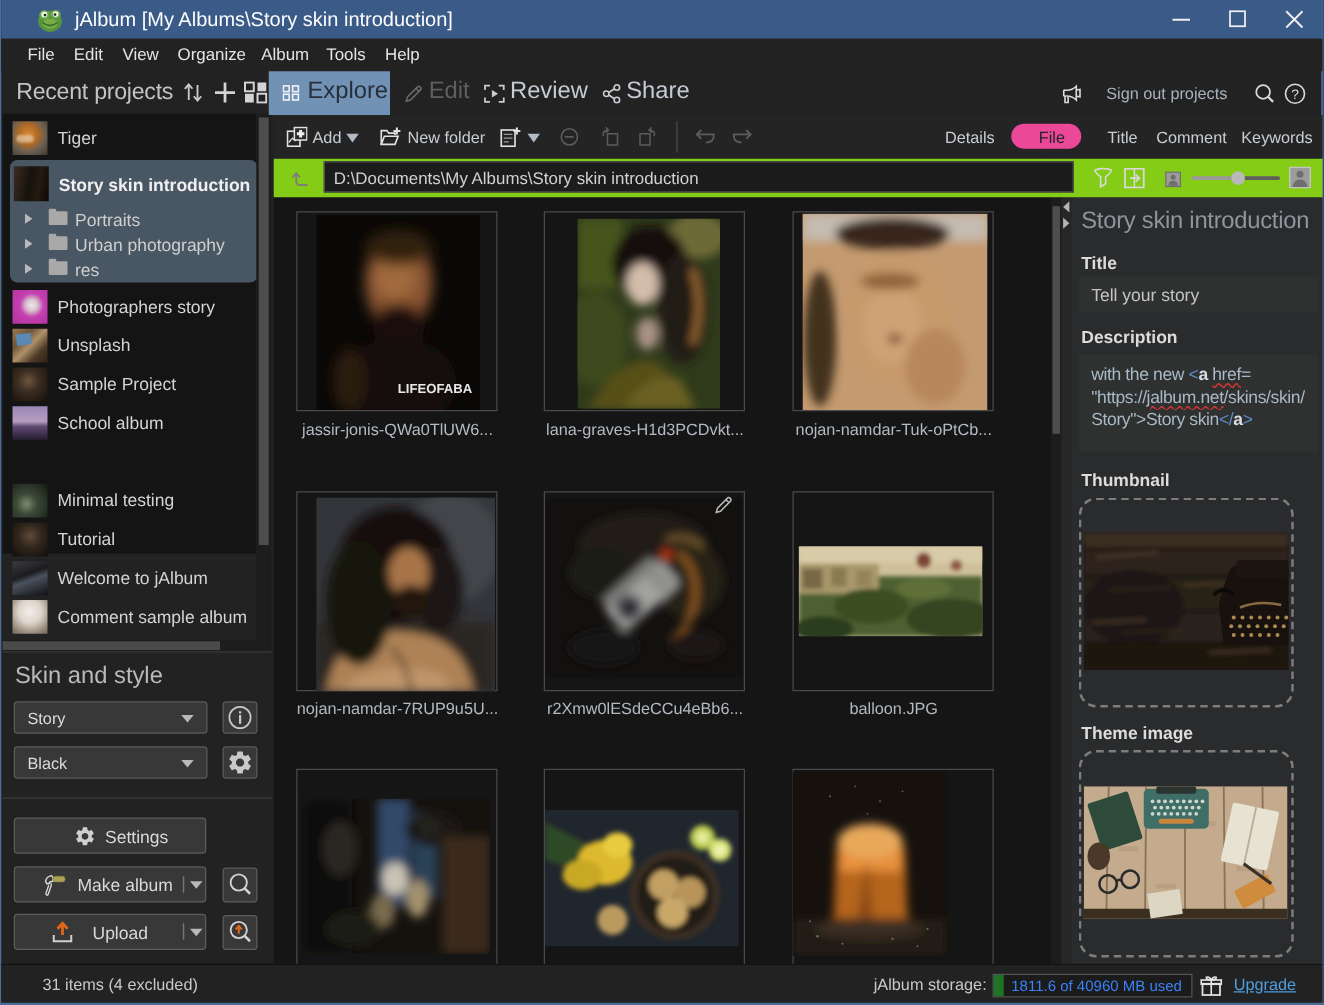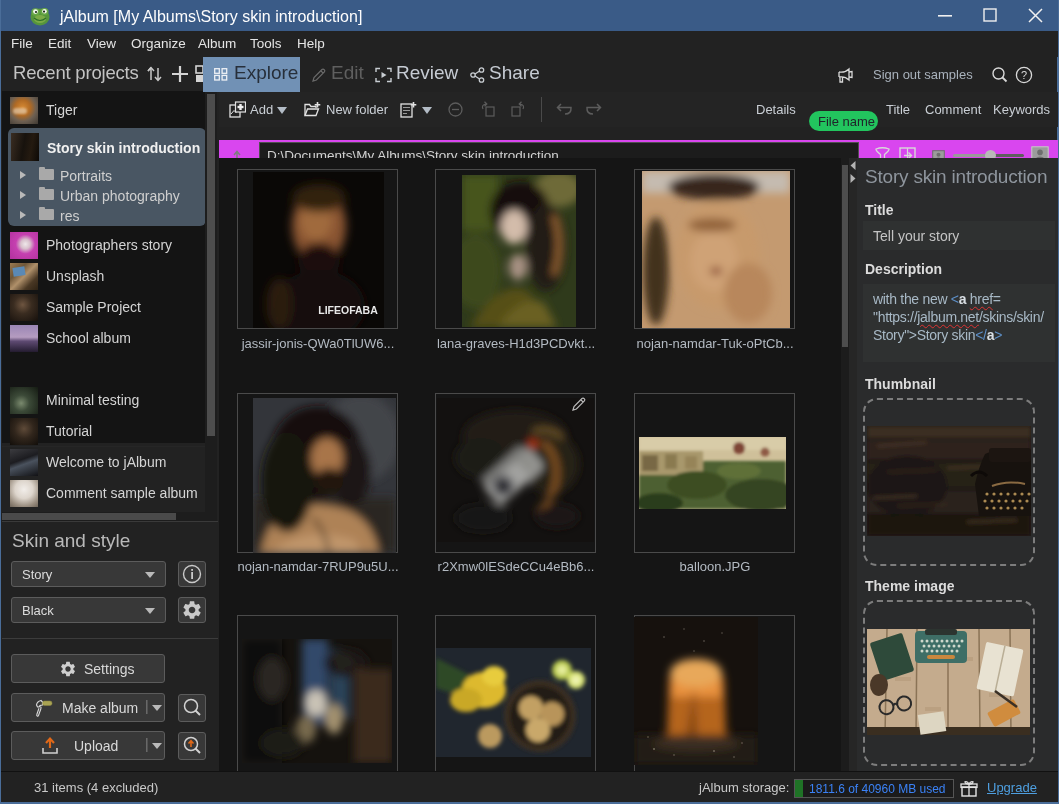--- a/index.html
+++ b/index.html
@@ -7,21 +7,21 @@
 body { font-family:"Liberation Sans", sans-serif; position:relative; }
 .abs { position:absolute; }
 #win { position:absolute; left:0; top:0; width:1059px; height:804px; background:#222;
   border-left:1px solid #4a6d99; border-right:2px solid #4a6d99; border-bottom:2px solid #4a6d99; }
 
 #titlebar { position:absolute; left:0; top:0; width:1057px; height:31px; background:#3a5b87; color:#fff; }
 #titlebar .ttext { position:absolute; left:59px; top:8px; font-size:16px; color:#fdfdfd; }
 .winbtn { position:absolute; top:0; width:45px; height:31px; color:#eee; }
 
 #menubar { position:absolute; left:0; top:31px; width:1057px; height:26px; background:#222; color:#e4e4e4; font-size:13.5px; }
-#menubar span { position:absolute; top:5px; }
+#menubar span { position:absolute; top:5px;margin-left:11px; }
 
 #sidehead { position:absolute; left:1px; top:57px; width:216px; height:34px; background:#222; }
 #sidehead .t { position:absolute; left:11px; top:5px; font-size:18.5px; color:#c3c3c3; letter-spacing:-0.2px; }
 #sidelist { position:absolute; left:1px; top:91px; width:203px; height:352px; background:#141414; }
 #sscroll { position:absolute; left:204px; top:91px; width:12px; height:430px; background:#1d1d1d; }
 #sscroll .thumb { position:absolute; left:2px; top:3px; width:8px; height:342px; background:#4d4d4d; }
 #shscroll { position:absolute; left:1px; top:512px; width:203px; height:9px; background:#1d1d1d; }
 #shscroll .thumb { position:absolute; left:0; top:1px; width:174px; height:7px; background:#4a4a4a; }
 .sitem { position:absolute; left:1px; width:203px; height:31px; }
 .sitem .th { position:absolute; left:7px; top:2px; width:28px; height:27px; }
@@ -38,28 +38,28 @@
 #skinpanel { position:absolute; left:1px; top:521px; width:216px; height:250px; background:#222; border-top:1px solid #3a3a3a; }
 #skinpanel .hd { position:absolute; left:10px; top:8px; font-size:19px; color:#b9b9b9; }
 .drop { position:absolute; left:9px; width:155px; height:26px; background:#383838; border:1px solid #5c5c5c; border-radius:3px; color:#dcdcdc; font-size:13px; }
 .drop .lab { position:absolute; left:10px; top:5px; }
 .drop .caret { position:absolute; right:10px; top:10px; width:0; height:0; border-top:6px solid #b9b9b9; border-left:5px solid transparent; border-right:5px solid transparent; }
 .sqbtn { position:absolute; left:176px; width:28px; height:26px; background:#383838; border:1px solid #5c5c5c; border-radius:3px; }
 .bigbtn { position:absolute; left:9px; width:154px; height:29px; background:#383838; border:1px solid #5c5c5c; border-radius:3px; color:#d9d9d9; font-size:14px; }
 
 #statusbar { position:absolute; left:0; top:771px; width:1057px; height:31px; background:#222; border-top:1px solid #111; color:#c9c9c9; font-size:13px; }
 
-#tabbar { position:absolute; left:202px; top:57px; width:839px; height:35px; background:#222; }
+#tabbar { position:absolute; left:214px; top:57px; width:839px; height:35px; background:#222; }
 #tab-explore { position:absolute; left:0; top:0; width:97px; height:35px; background:#7191b5; }
 .tabtx { font-size:19px; color:#c6cbd3; position:absolute; top:5px; }
 
 #toolbar2 { position:absolute; left:218px; top:92px; width:839px; height:35px; background:#242424;text-align:center; }
 #toolbar2 .tx { position:absolute; top:10px; font-size:13px; color:#c9ced4; }
 
-#pathrow { position:absolute; left:218px; top:140px; width:839px; height:31px; background:#d946ef; }
+#pathrow { position:absolute; left:218px; top:127px; width:839px; height:31px; background:#84cc16; }
 #pathfield { position:absolute; left:40px; top:2px; width:600px; height:25px; background:#1c1c1c; border:1px solid #4f4f4f; color:#d2d2d2; font-size:13.5px; }
 
 #grid { position:absolute; left:218px; top:158px; width:622px; height:613px; background:#151515; overflow:hidden; }
 .cell { position:absolute; width:161px; height:160px; border:1px solid #4a4a4a; background:#151515; }
 .cap { position:absolute; font-size:13px; color:#b3bac2; text-align:center; width:190px; }
 #gscroll { position:absolute; left:840px; top:158px; width:8px; height:613px; background:#1c1c1c; }
 #gscroll .thumb { position:absolute; left:1px; top:7px; width:6px; height:182px; background:#4d4d4d; }
 #splitter { position:absolute; left:848px; top:158px; width:8px; height:613px; background:#262626; }
 
 #rpanel { position:absolute; left:856px; top:158px; width:201px; height:613px; background:#2a2b2c; overflow:hidden; }
@@ -296,21 +296,21 @@
       <circle cx="11.5" cy="3" r="2.2" fill="none" stroke="#c8cdd2" stroke-width="1.3"></circle>
       <circle cx="11.5" cy="13" r="2.2" fill="none" stroke="#c8cdd2" stroke-width="1.3"></circle>
       <path d="M5 7 L9.6 4 M5 9 L9.6 12" stroke="#c8cdd2" stroke-width="1.3"></path>
     </svg>
     <span class="tabtx" style="left:286px;color:#c6cbd3">Share</span>
 
     <svg class="abs" style="left:632px;top:9px" width="19" height="18" viewBox="0 0 19 18">
       <path d="M4 6 L4 11 M4 6 Q10 7 14 3 L14 14 Q10 10 4 11 M5 11 L5 16 L7.5 16 L7.5 11.2" fill="none" stroke="#d9d9d9" stroke-width="1.3"></path>
       <path d="M14 6 L17 5.5 L17 11.5 L14 11" fill="none" stroke="#d9d9d9" stroke-width="1.3"></path>
     </svg>
-    <span class="abs" style="left:670px;top:10px;font-size:13px;color:#a9b2bc">Sign out samples</span>
+    <span class="abs" style="left:670px;top:10px;font-size:13px;color:#a9b2bc">Sign out projects</span>
     <svg class="abs" style="left:788px;top:9px" width="17" height="17" viewBox="0 0 17 17">
       <circle cx="7.5" cy="7.5" r="5.5" fill="none" stroke="#d9d9d9" stroke-width="1.4"></circle>
       <path d="M11.5 11.5 L15.5 15.5" stroke="#d9d9d9" stroke-width="1.8"></path>
     </svg>
     <svg class="abs" style="left:812px;top:9px" width="18" height="18" viewBox="0 0 18 18">
       <circle cx="9" cy="9" r="7.6" fill="none" stroke="#d9d9d9" stroke-width="1.3"></circle>
       <text x="9" y="13" font-size="11" fill="#d9d9d9" text-anchor="middle" font-family="Liberation Sans">?</text>
     </svg>
   </div>
 
@@ -349,21 +349,21 @@
       <path d="M14 8 Q16 4 11 3 M12.5 0.8 L10.2 3 L12.5 5.2" fill="none" stroke="#5c5c5c" stroke-width="1.2"></path>
     </svg>
     <div class="abs" style="left:322px;top:5px;width:1px;height:25px;background:#4a4a4a"></div>
     <svg class="abs" style="left:337px;top:10px" width="17" height="15" viewBox="0 0 17 15">
       <path d="M2 5.5 L15 5.5 Q15.5 12 9 12 M5 2 L1.5 5.5 L5 9" fill="none" stroke="#5c5c5c" stroke-width="1.5"></path>
     </svg>
     <svg class="abs" style="left:366px;top:10px" width="17" height="15" viewBox="0 0 17 15">
       <path d="M15 5.5 L2 5.5 Q1.5 12 8 12 M12 2 L15.5 5.5 L12 9" fill="none" stroke="#5c5c5c" stroke-width="1.5"></path>
     </svg>
     <span class="tx" style="left:537px">Details</span>
-    <div class="abs" style="left:590px;top:19px;width:69px;height:20px;background:#22c55e;border-radius:10px">
+    <div class="abs" style="left:590px;top:7px;width:56px;height:20px;background:#ec4899;border-radius:10px">
       <span class="abs" style="left:9px;top:3px;font-size:13px;color:#20252b">File name</span>
     </div>
     <span class="tx" style="left:667px">Title</span>
     <span class="tx" style="left:706px">Comment</span>
     <span class="tx" style="left:774px">Keywords</span>
   </div>
 
   <div id="pathrow">
     <svg class="abs" style="left:13px;top:8px" width="16" height="15" viewBox="0 0 16 15">
       <path d="M14 13 L8 13 Q5 13 5 9.5 L5 4.5 M2 7 L5 3.5 L8 7" fill="none" stroke="#7d7d7d" stroke-width="1.5"></path>

